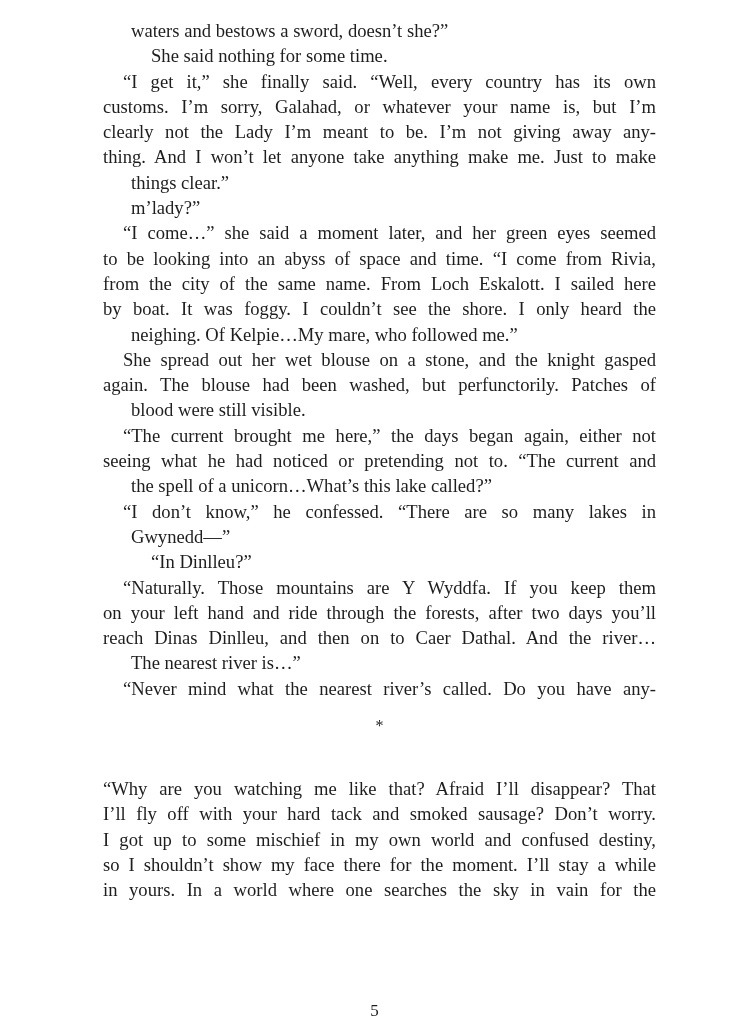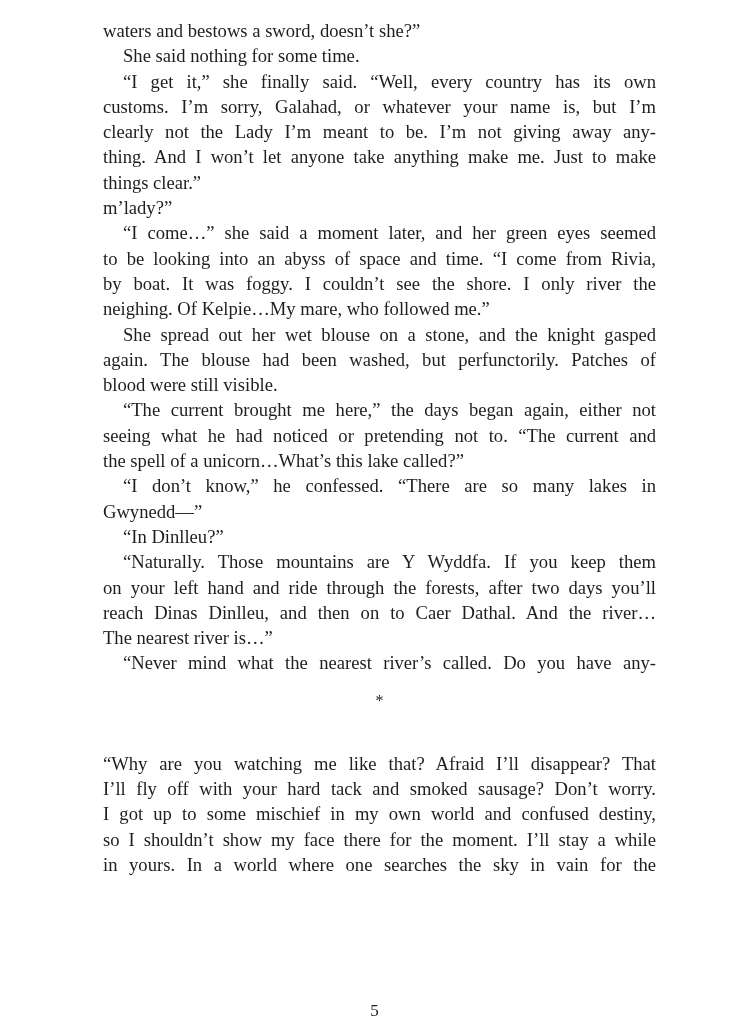--- a/index.html
+++ b/index.html
@@ -1,38 +1,39 @@
 <!DOCTYPE html>
 <html><head>
 <meta charset="utf-8">
 <style>
   html, body { margin:0; padding:0; background:#ffffff; }
   body { width:749px; height:1024px; position:relative; overflow:hidden; }
   .page { position:absolute; left:103px; top:18px; width:553px; font-family:"Liberation Serif","DejaVu Serif",serif; font-size:18.6px; color:#1e1e1e; }
   .line { height:25.3px; line-height:25.3px; white-space:nowrap; text-align:justify; text-align-last:justify; }
-  .line.last { text-align-last:left; }
+  .line.last { text-align-last:left;margin-left:28px; }
   .line.indent { padding-left:20px; }
   .sep { height:75px; line-height:50px; text-align:center; font-size:16px; }
   .folio { position:absolute; left:0; width:749px; top:1001px; text-align:center; font-family:"Liberation Serif","DejaVu Serif",serif; font-size:17px; color:#1e1e1e; }
 </style>
 </head>
 <body>
 
 <div class="page" id="page">
     <div class="line  last">waters and bestows a sword, doesn’t she?”</div>
     <div class="line  indent last">She said nothing for some time.</div>
     <div class="line  indent">“I get it,” she finally said. “Well, every country has its own</div>
     <div class="line ">customs. I’m sorry, Galahad, or whatever your name is, but I’m</div>
     <div class="line ">clearly not the Lady I’m meant to be. I’m not giving away any-</div>
     <div class="line ">thing. And I won’t let anyone take anything make me. Just to make</div>
     <div class="line  last">things clear.”</div>
     <div class="line  last">m’lady?”</div>
     <div class="line  indent">“I come…” she said a moment later, and her green eyes seemed</div>
     <div class="line ">to be looking into an abyss of space and time. “I come from Rivia,</div>
-    <div class="line ">by boat. It was foggy. I couldn’t see the shore. I only river the</div>
+    <div class="line ">from the city of the same name. From Loch Eskalott. I sailed here</div>
+    <div class="line ">by boat. It was foggy. I couldn’t see the shore. I only heard the</div>
     <div class="line  last">neighing. Of Kelpie…My mare, who followed me.”</div>
     <div class="line  indent">She spread out her wet blouse on a stone, and the knight gasped</div>
     <div class="line ">again. The blouse had been washed, but perfunctorily. Patches of</div>
     <div class="line  last">blood were still visible.</div>
     <div class="line  indent">“The current brought me here,” the days began again, either not</div>
     <div class="line ">seeing what he had noticed or pretending not to. “The current and</div>
     <div class="line  last">the spell of a unicorn…What’s this lake called?”</div>
     <div class="line  indent">“I don’t know,” he confessed. “There are so many lakes in</div>
     <div class="line  last">Gwynedd—”</div>
     <div class="line  indent last">“In Dinlleu?”</div>

